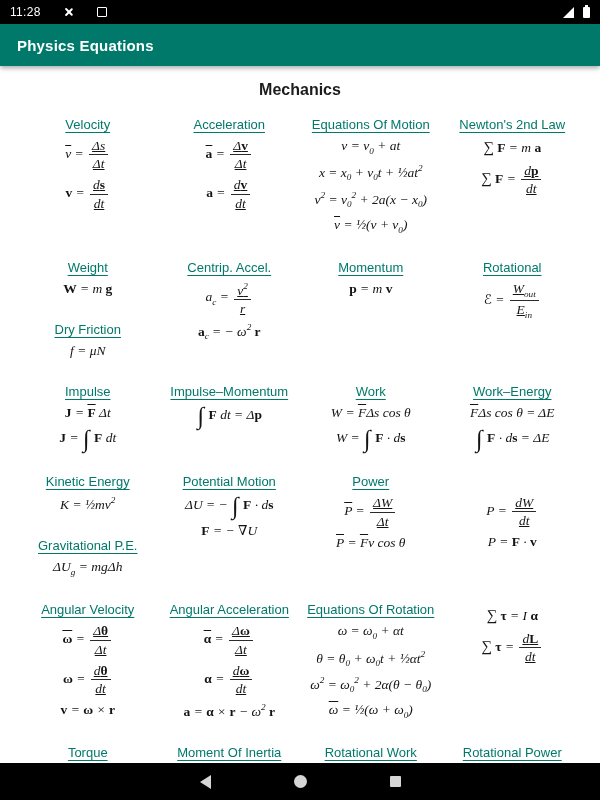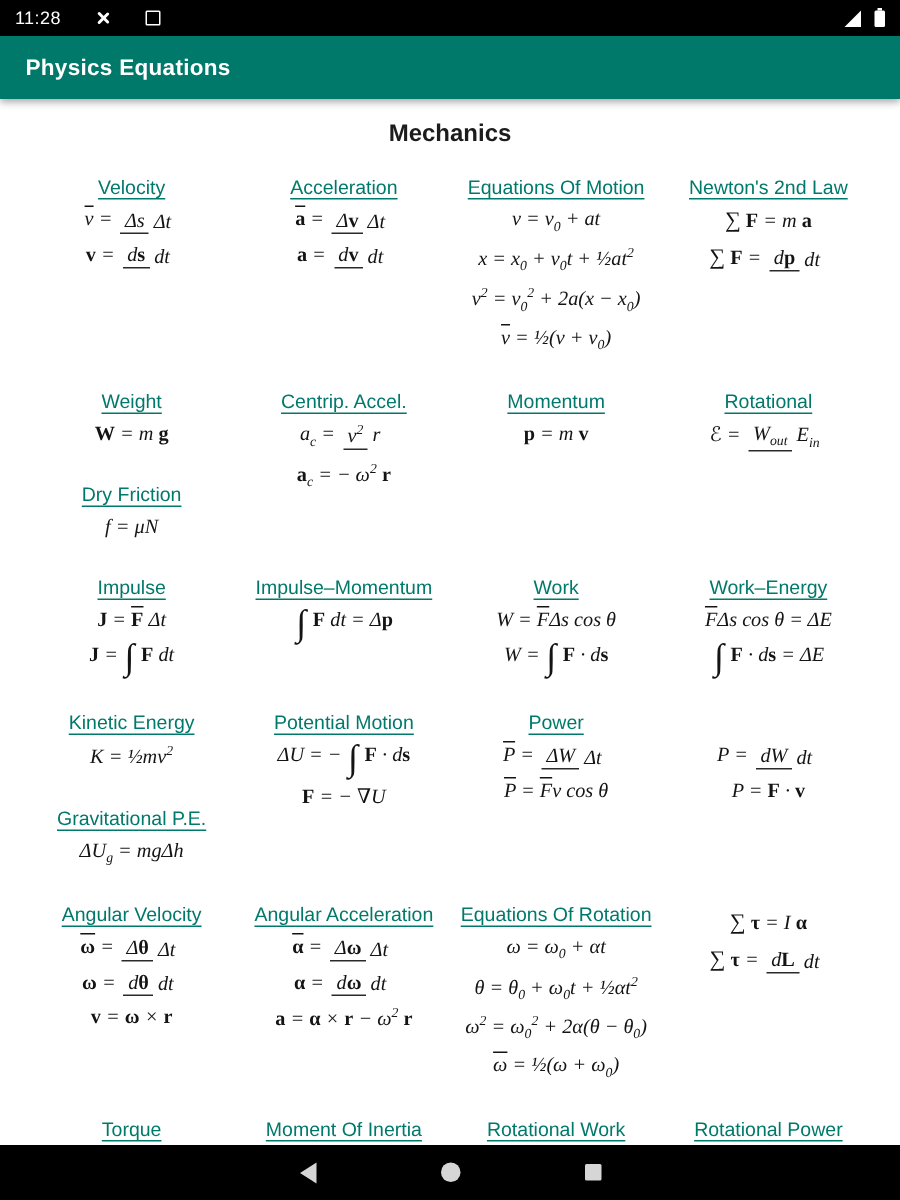--- a/index.html
+++ b/index.html
@@ -30,21 +30,21 @@
   .section-heading{text-align:center;font-size:16px;font-weight:bold;color:#1c1c1c;margin:15px 0 18px;}
   .grid{display:grid;grid-template-columns:repeat(4,1fr);column-gap:6px;row-gap:18px;padding:0 20px 14px;}
   .cell{text-align:center;min-width:0;}
   .eq-title{font-size:13px;color:#00796B;text-decoration:underline;text-underline-offset:3px;
             min-height:16px;line-height:1.25;margin-bottom:5px;white-space:nowrap;}
   .eq-title:not(:first-child){margin-top:24px;}
 
   .formula{font-family:"Liberation Serif","DejaVu Serif","DejaVu Sans",serif;font-style:italic;
            font-size:13.5px;color:#141414;margin:4px 0 6px;line-height:1.25;}
   .formula b{font-style:normal;font-weight:bold;}
-  .frac{display:inline-flex;vertical-align:middle;margin:0 2px;line-height:1.12;}
+  .frac{display:inline-flex;flex-direction:column;vertical-align:middle;margin:0 2px;line-height:1.12;text-decoration:underline;}
   .fn{border-bottom:1px solid #2a2a2a;padding:0 3px 1px;}
   .fd{padding:1px 3px 0;}
   .ov{text-decoration:overline;}
   .formula sub,.formula sup{font-size:68%;}
   .big-int{font-style:normal;font-size:1.8em;line-height:.9;vertical-align:-0.22em;margin:0 1px;font-weight:400;}
   .big-sum{font-style:normal;font-size:1.1em;}
 
   
   .nav-bar{height:37px;background:#000;display:flex;align-items:center;justify-content:center;gap:83px;flex:none;}
   .nav-back{width:0;height:0;border-top:7px solid transparent;border-bottom:7px solid transparent;border-right:11px solid #d6d6d6;cursor:pointer;}

